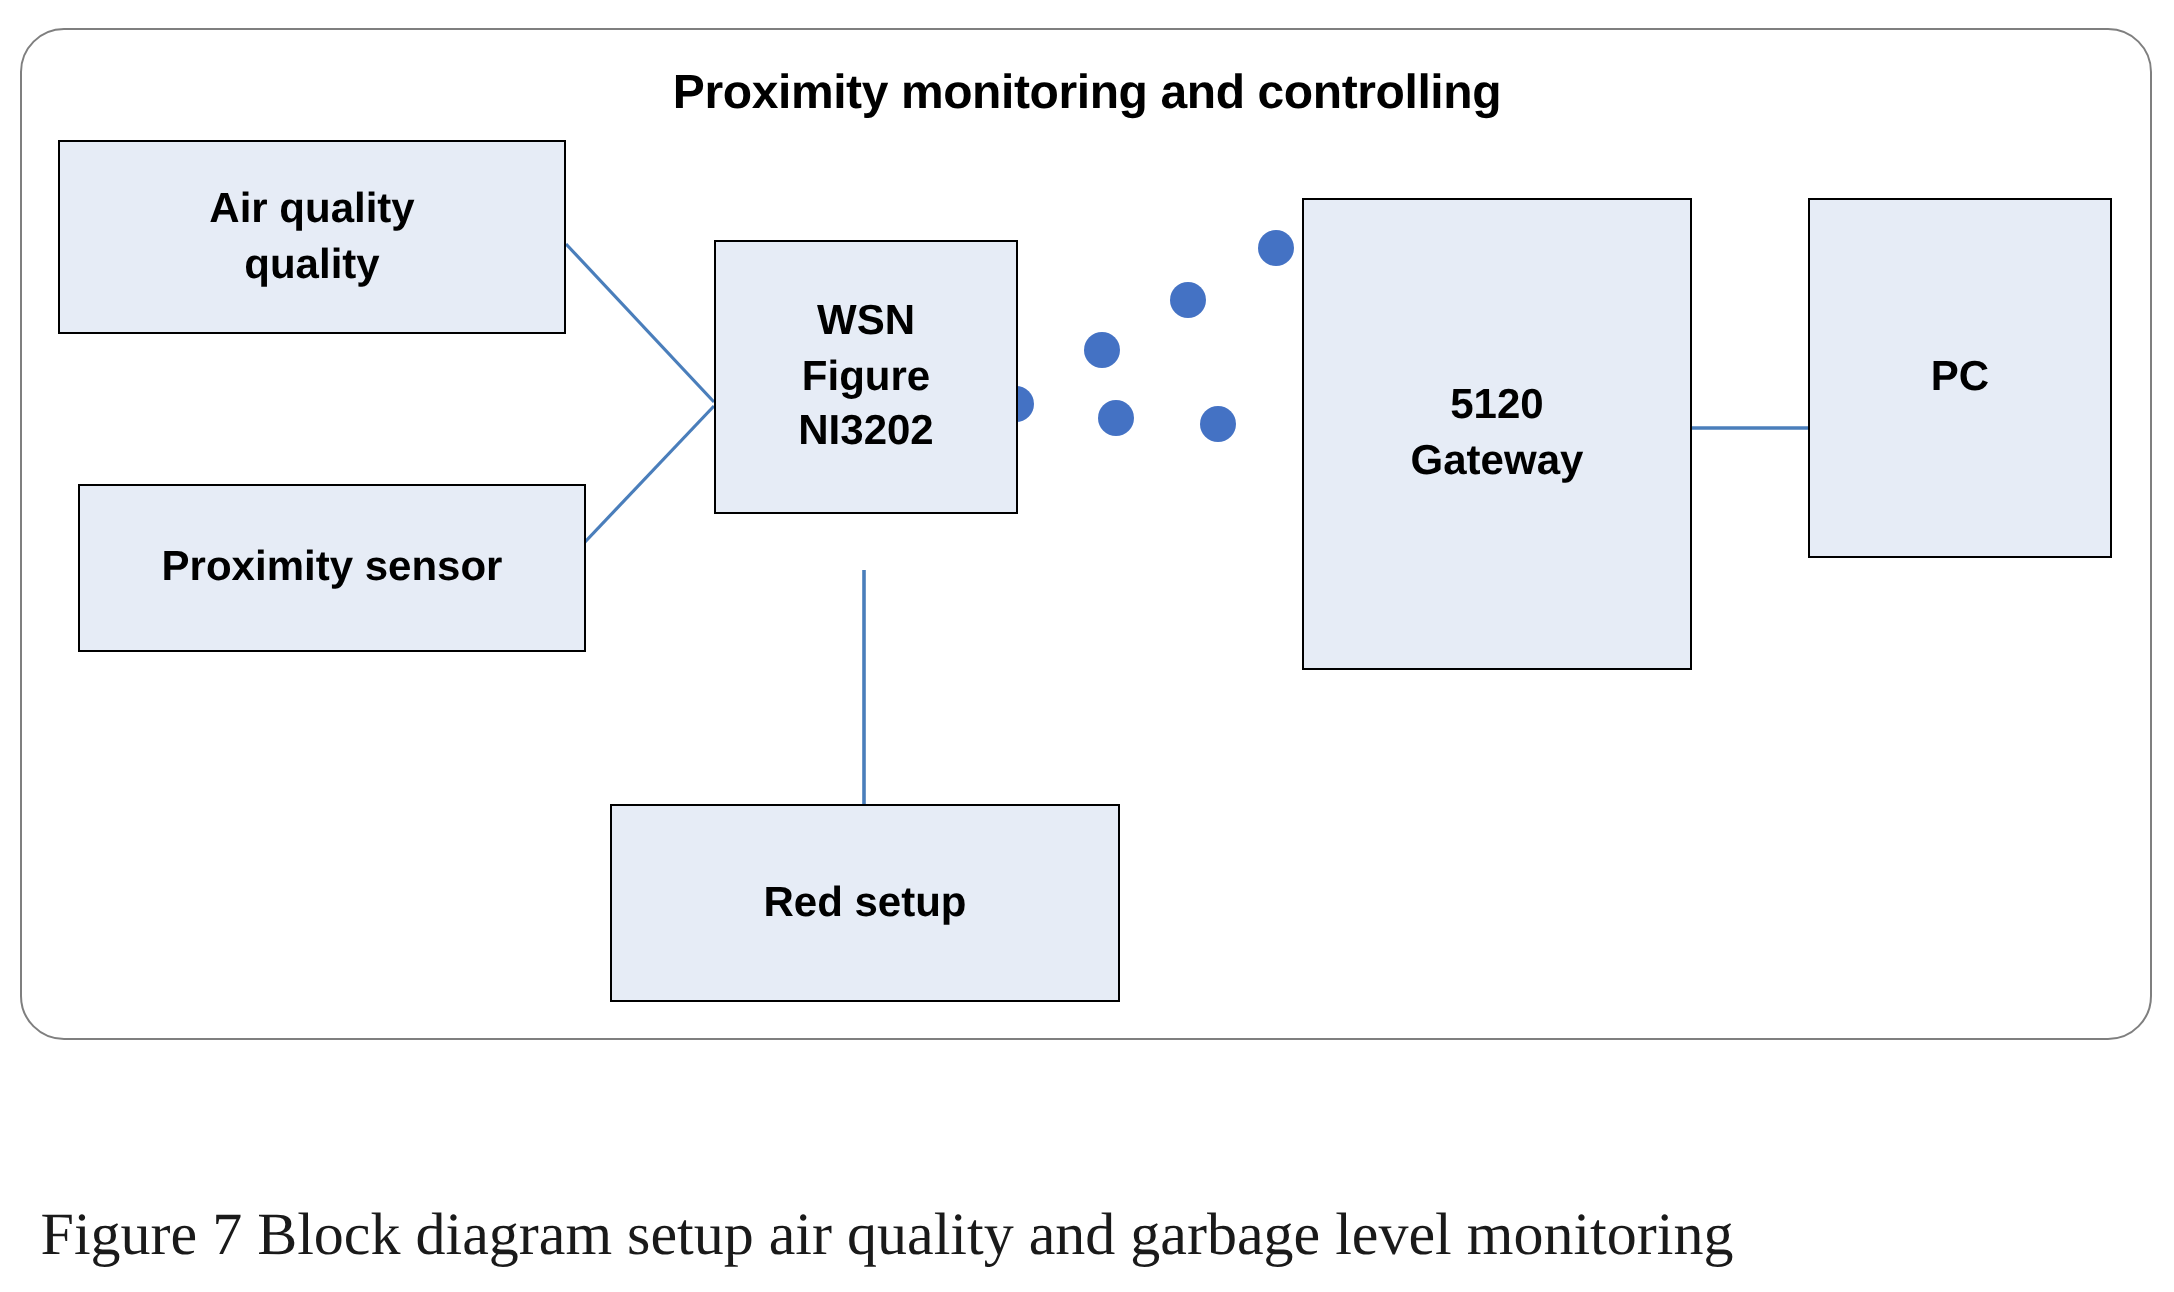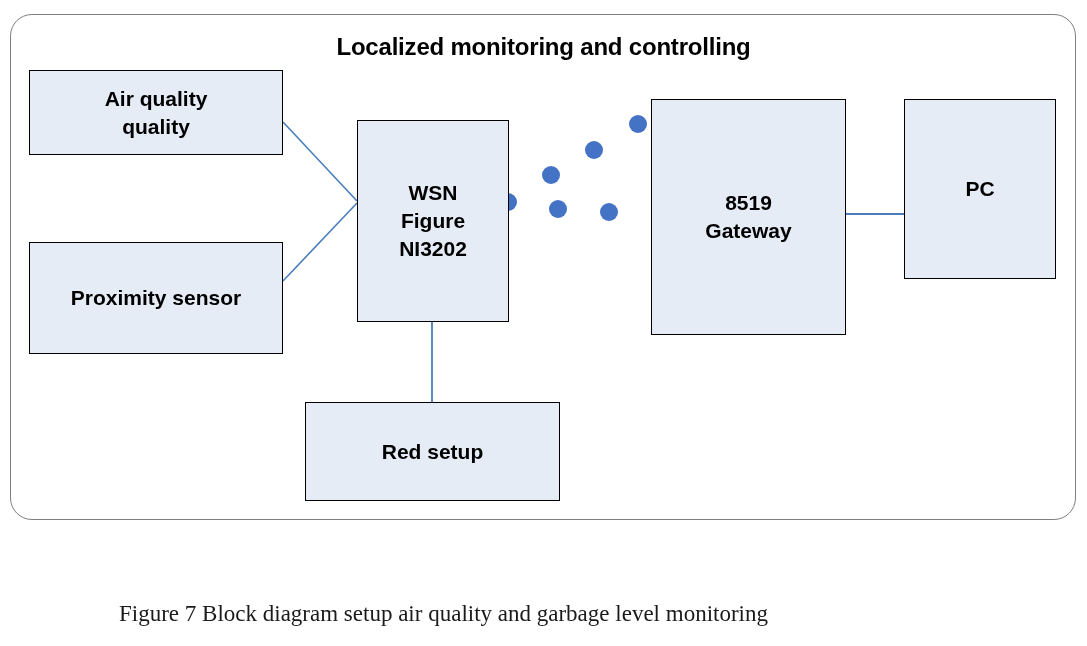--- a/index.html
+++ b/index.html
@@ -59,23 +59,23 @@
     align-items: center;
     justify-content: center;
     text-align: center;
     font-size: 21px;
     font-weight: bold;
     color: #000000;
     line-height: 1.32;
     padding: 2px 6px;
   }
 
-  .block-air     { left: 29px;  top: 70px;  width: 254px; height: 85px; }
-  .block-prox    { left: 29px;  top: 242px; width: 254px; height: 112px; }
-  .block-wsn     { left: 357px; top: 120px; width: 152px; height: 202px; justify-content: center; }
+  .block-air     { left: 29px;  top: 70px;  width: 254px; height: 97px; }
+  .block-prox    { left: 39px;  top: 242px; width: 254px; height: 84px; }
+  .block-wsn     { left: 357px; top: 120px; width: 152px; height: 137px; justify-content: center; }
   .block-red     { left: 305px; top: 402px; width: 255px; height: 99px; }
   .block-gateway { left: 651px; top: 99px;  width: 195px; height: 236px; }
   .block-pc      { left: 904px; top: 99px;  width: 152px; height: 180px; }
 
   
   .connector-layer {
     position: absolute;
     left: 0;
     top: 0;
     width: 1087px;
@@ -91,32 +91,32 @@
   }
 
   
   .figure-caption {
     position: absolute;
     left: 0;
     top: 601px;
     width: 887px;
     text-align: center;
     font-family: "Liberation Serif", serif;
-    font-size: 23px;
+    font-size: 30px;
     color: #1a1a1a;
   }
 </style>
 </head>
 <body>
 
 <div id="figure-root">
 
   <div class="outer-frame"></div>
 
-  <div class="diagram-title">Localized monitoring and controlling</div>
+  <div class="diagram-title">Proximity monitoring and controlling</div>
 
   <svg class="connector-layer" width="1087" height="646" viewBox="0 0 1087 646">
 
     <line x1="283" y1="122" x2="357" y2="201" stroke="#4a7ebb" stroke-width="1.6"></line>
 
     <line x1="283" y1="281" x2="357" y2="203" stroke="#4a7ebb" stroke-width="1.6"></line>
 
     <line x1="432" y1="285" x2="432" y2="402" stroke="#4a7ebb" stroke-width="1.8"></line>
 
     <line x1="846" y1="214" x2="904" y2="214" stroke="#4a7ebb" stroke-width="1.8"></line>
@@ -147,21 +147,21 @@
       <span>NI3202</span>
     </span>
   </div>
 
   <div class="block block-red">
     <span>Red setup</span>
   </div>
 
   <div class="block block-gateway">
     <span>
-      <span>8519</span><br>
+      <span>5120</span><br>
       <span>Gateway</span>
     </span>
   </div>
 
   <div class="block block-pc">
     <span>PC</span>
   </div>
 
   <div class="figure-caption">Figure 7 Block diagram setup air quality and garbage level monitoring</div>
 

